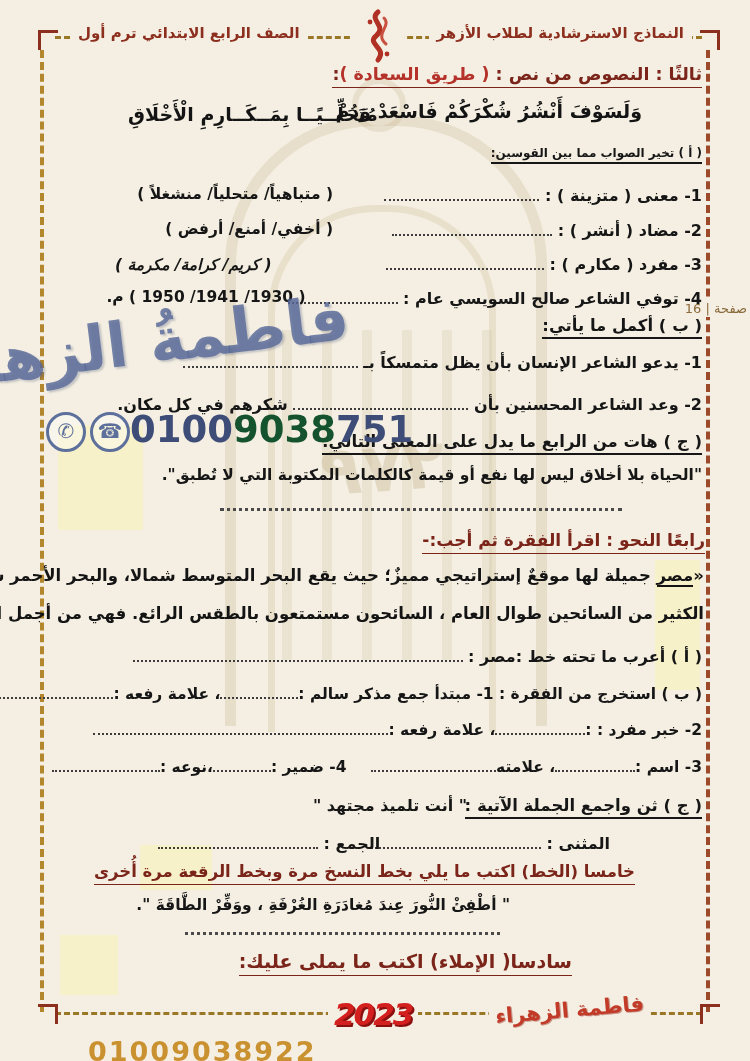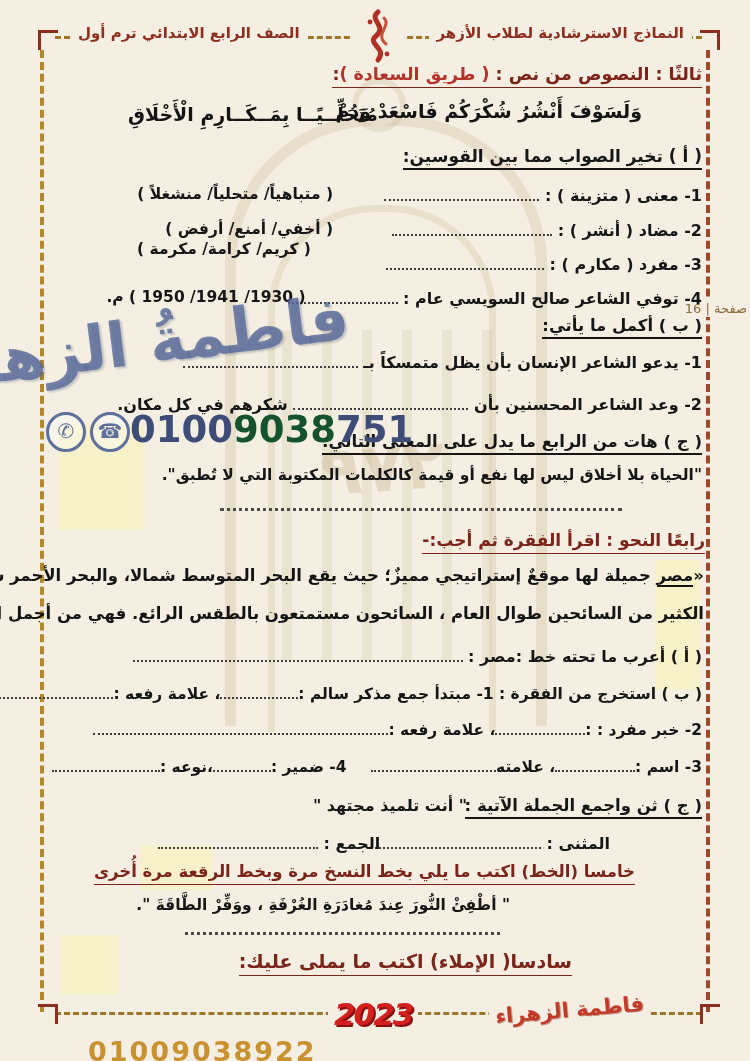--- a/index.html
+++ b/index.html
@@ -82,30 +82,30 @@
 </div>
 <div class="abs side-label" style="right:0px;top:300px;">صفحة | 16</div>
 
 <div class="abs red-h" style="right:48px;top:64px;font-size:17.5px;">
   <span class="u"><span>ثالثًا : النصوص من نص : </span><span style="color:#b5322a;">( طريق السعادة )</span><span>:</span></span>
 </div>
 
 <div class="abs poem" style="right:108px;top:100px;">وَلَسَوْفَ أَنْشُرُ شُكْرَكُمْ فَاسْعَدْ وَدُمْ</div>
 <div class="abs poem" style="left:128px;top:103px;">مُتَحَلِّــيًــا بِمَــكَــارِمِ الْأَخْلَاقِ</div>
 
-<div class="abs" style="right:48px;top:146px;font-size:17px;"><span class="lbl">( أ ) تخير الصواب مما بين القوسين:</span></div>
+<div class="abs" style="right:48px;top:146px;font-size:12px;"><span class="lbl">( أ ) تخير الصواب مما بين القوسين:</span></div>
 
 <div class="abs blk" style="right:48px;top:185px;font-size:16px;"><span>1- معنى ( متزينة ) :</span> <span class="dots" style="width:155px;"></span></div>
 <div class="abs choices" style="left:115px;top:185px;width:218px;text-align:right;font-size:15.5px;">( متباهياً/ متحلياً/ منشغلاً )</div>
 
 <div class="abs blk" style="right:48px;top:220px;font-size:16px;"><span>2- مضاد ( أنشر ) :</span> <span class="dots" style="width:160px;"></span></div>
 <div class="abs choices" style="left:115px;top:220px;width:218px;text-align:right;font-size:15.5px;">( أخفي/ أمنع/ أرفض )</div>
 
 <div class="abs blk" style="right:48px;top:254px;font-size:16px;"><span>3- مفرد ( مكارم ) :</span> <span class="dots" style="width:158px;"></span></div>
-<div class="abs choices" style="left:115px;top:240px;width:218px;text-align:center;font-size:15.5px;">( كريم/ كرامة/ مكرمة )</div>
+<div class="abs choices" style="left:115px;top:256px;width:218px;text-align:left;font-size:15.5px;font-style:italic;">( كريم/ كرامة/ مكرمة )</div>
 
 <div class="abs blk" style="right:48px;top:288px;font-size:16px;"><span>4- توفي الشاعر صالح السويسي عام :</span> <span class="dots" style="width:110px;"></span></div>
 <div class="abs choices" style="left:92px;top:288px;width:228px;text-align:center;font-size:15.5px;">( 1930/ 1941/ 1950 ) م.</div>
 
 <div class="abs" style="right:48px;top:316px;font-size:16.5px;"><span class="lbl">( ب ) أكمل ما يأتي:</span></div>
 <div class="abs blk" style="right:48px;top:352px;font-size:16px;"><span>1- يدعو الشاعر الإنسان بأن يظل متمسكاً بـ</span> <span class="dots" style="width:175px;"></span></div>
 <div class="abs blk" style="right:48px;top:394px;font-size:16px;"><span>2- وعد الشاعر المحسنين بأن</span> <span class="dots" style="width:175px;"></span> <span>شكرهم في كل مكان.</span></div>
 
 <div class="abs" style="right:48px;top:432px;font-size:16.5px;"><span class="lbl">( ج ) هات من الرابع ما يدل على المعنى التالي:</span></div>
 <div class="abs blk" style="right:48px;top:466px;font-size:15.5px;">"الحياة بلا أخلاق ليس لها نفع أو قيمة كالكلمات المكتوبة التي لا تُطبق".</div>

